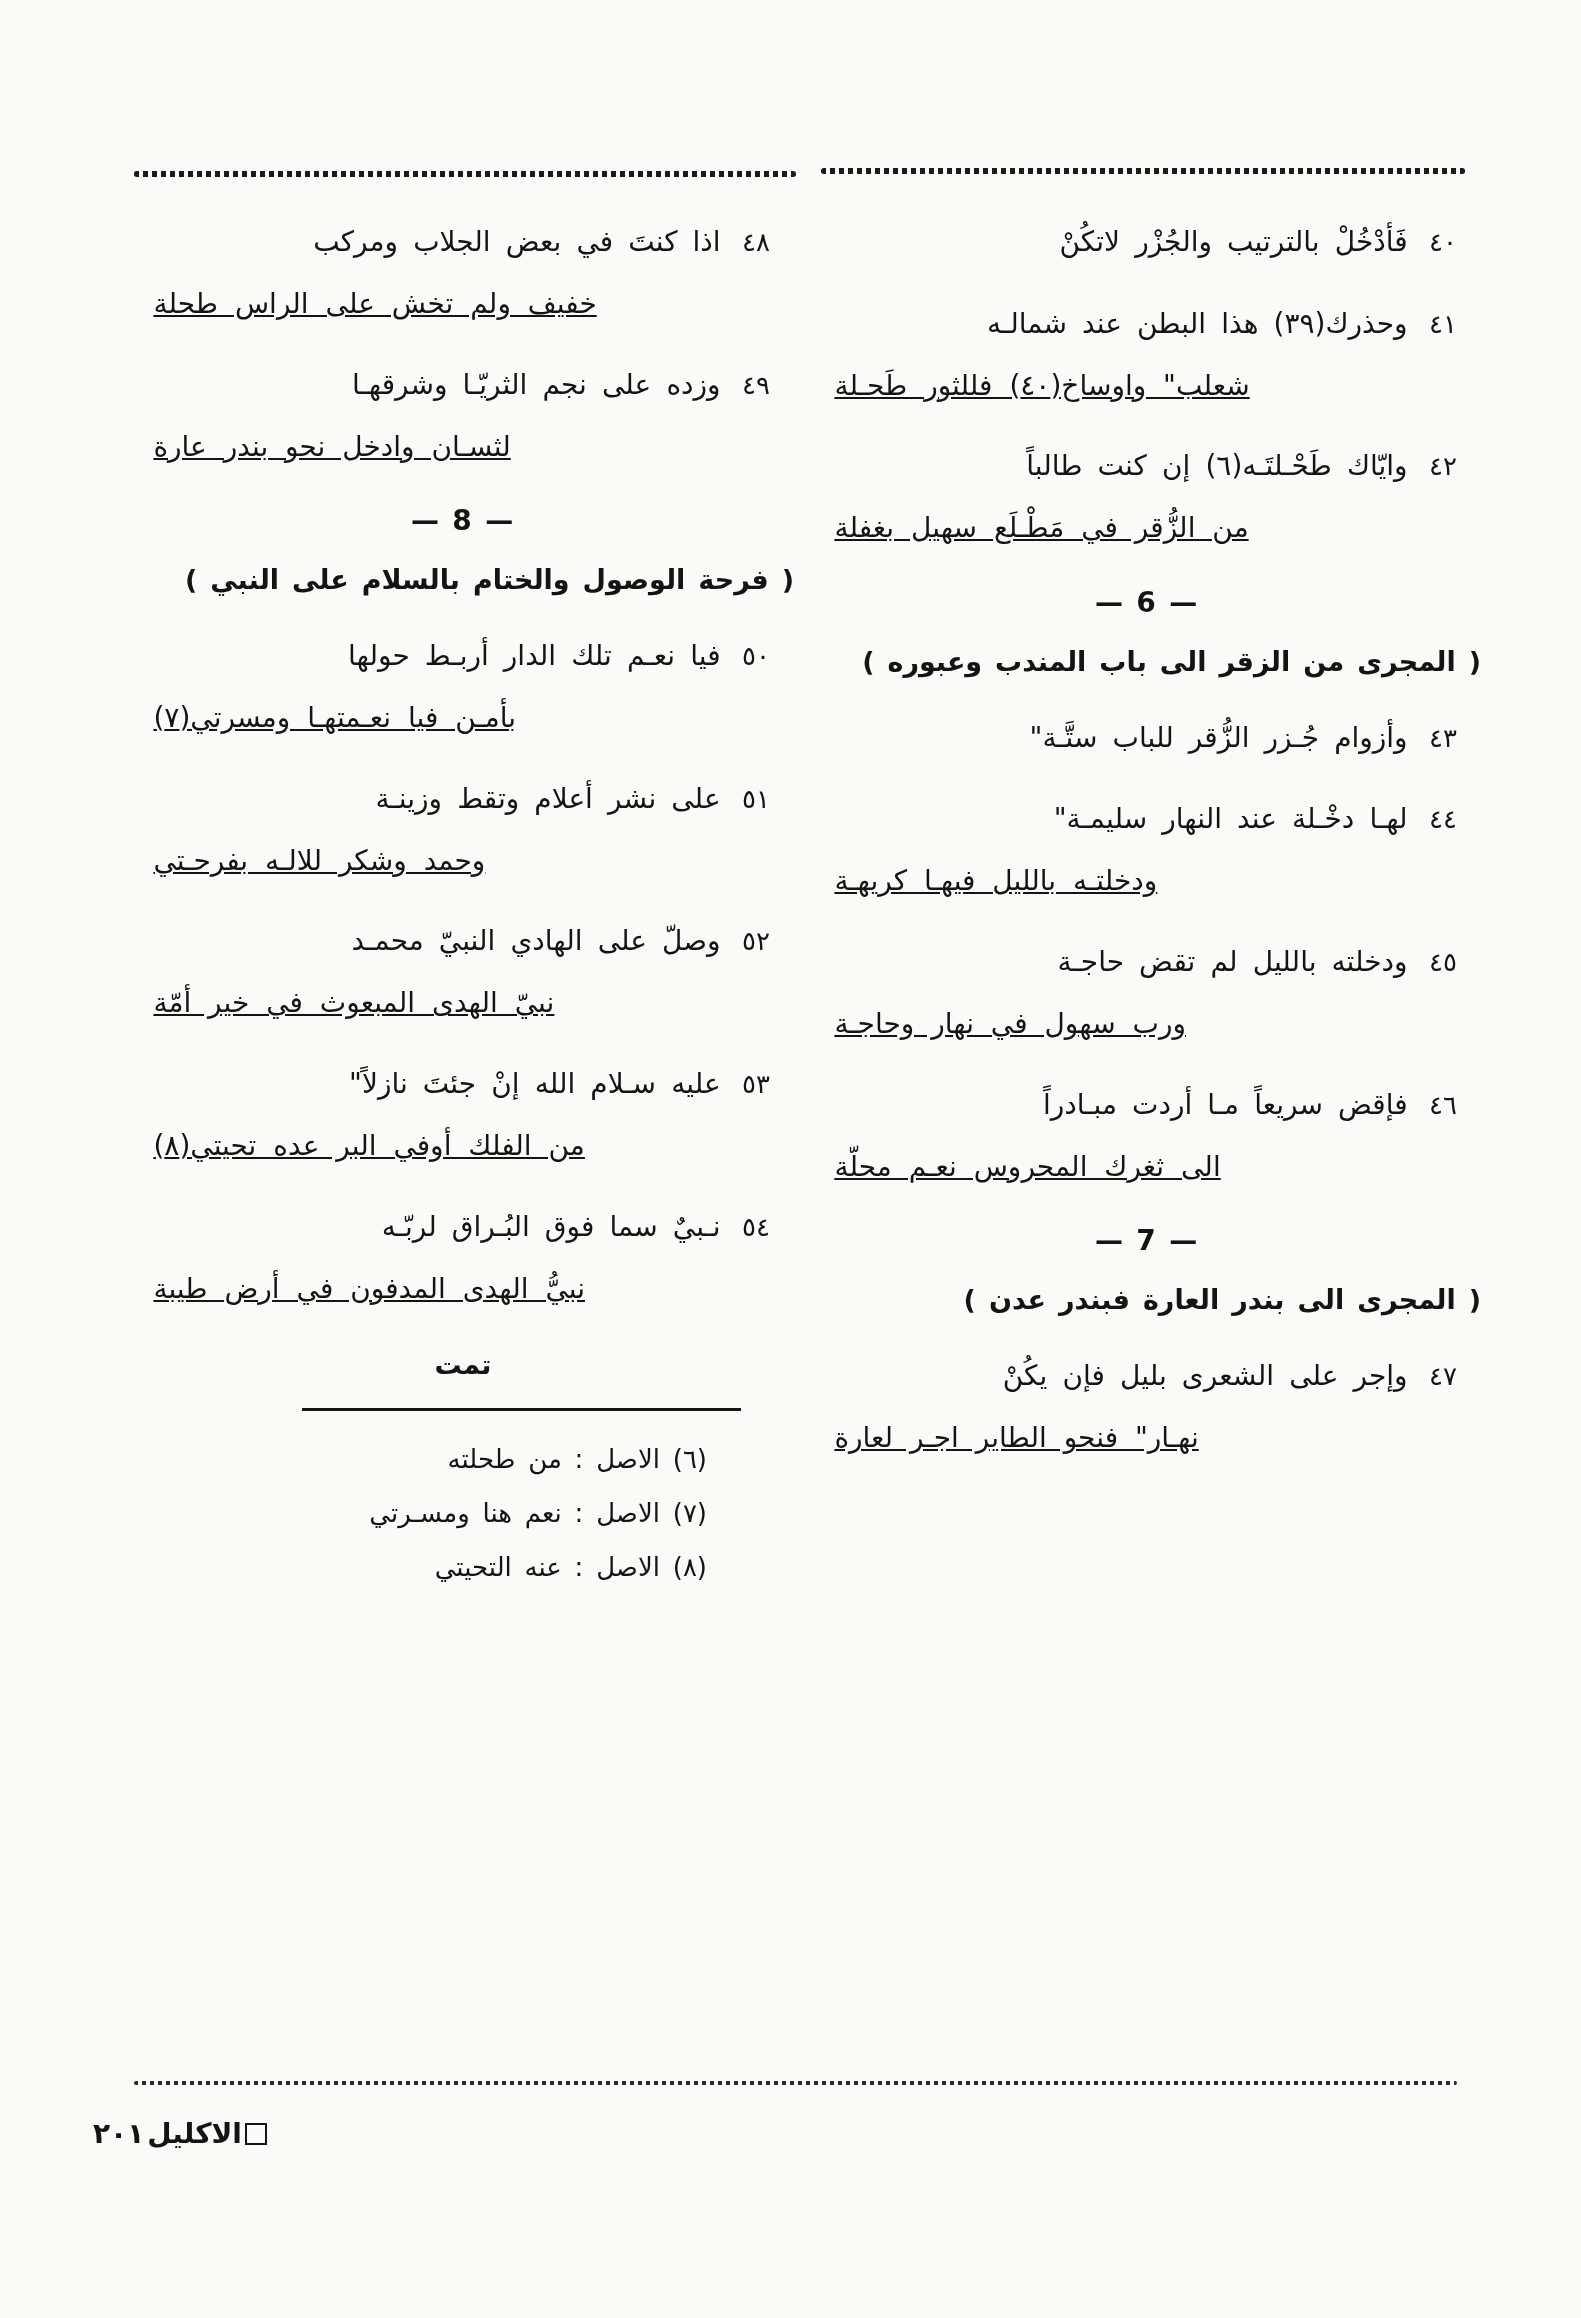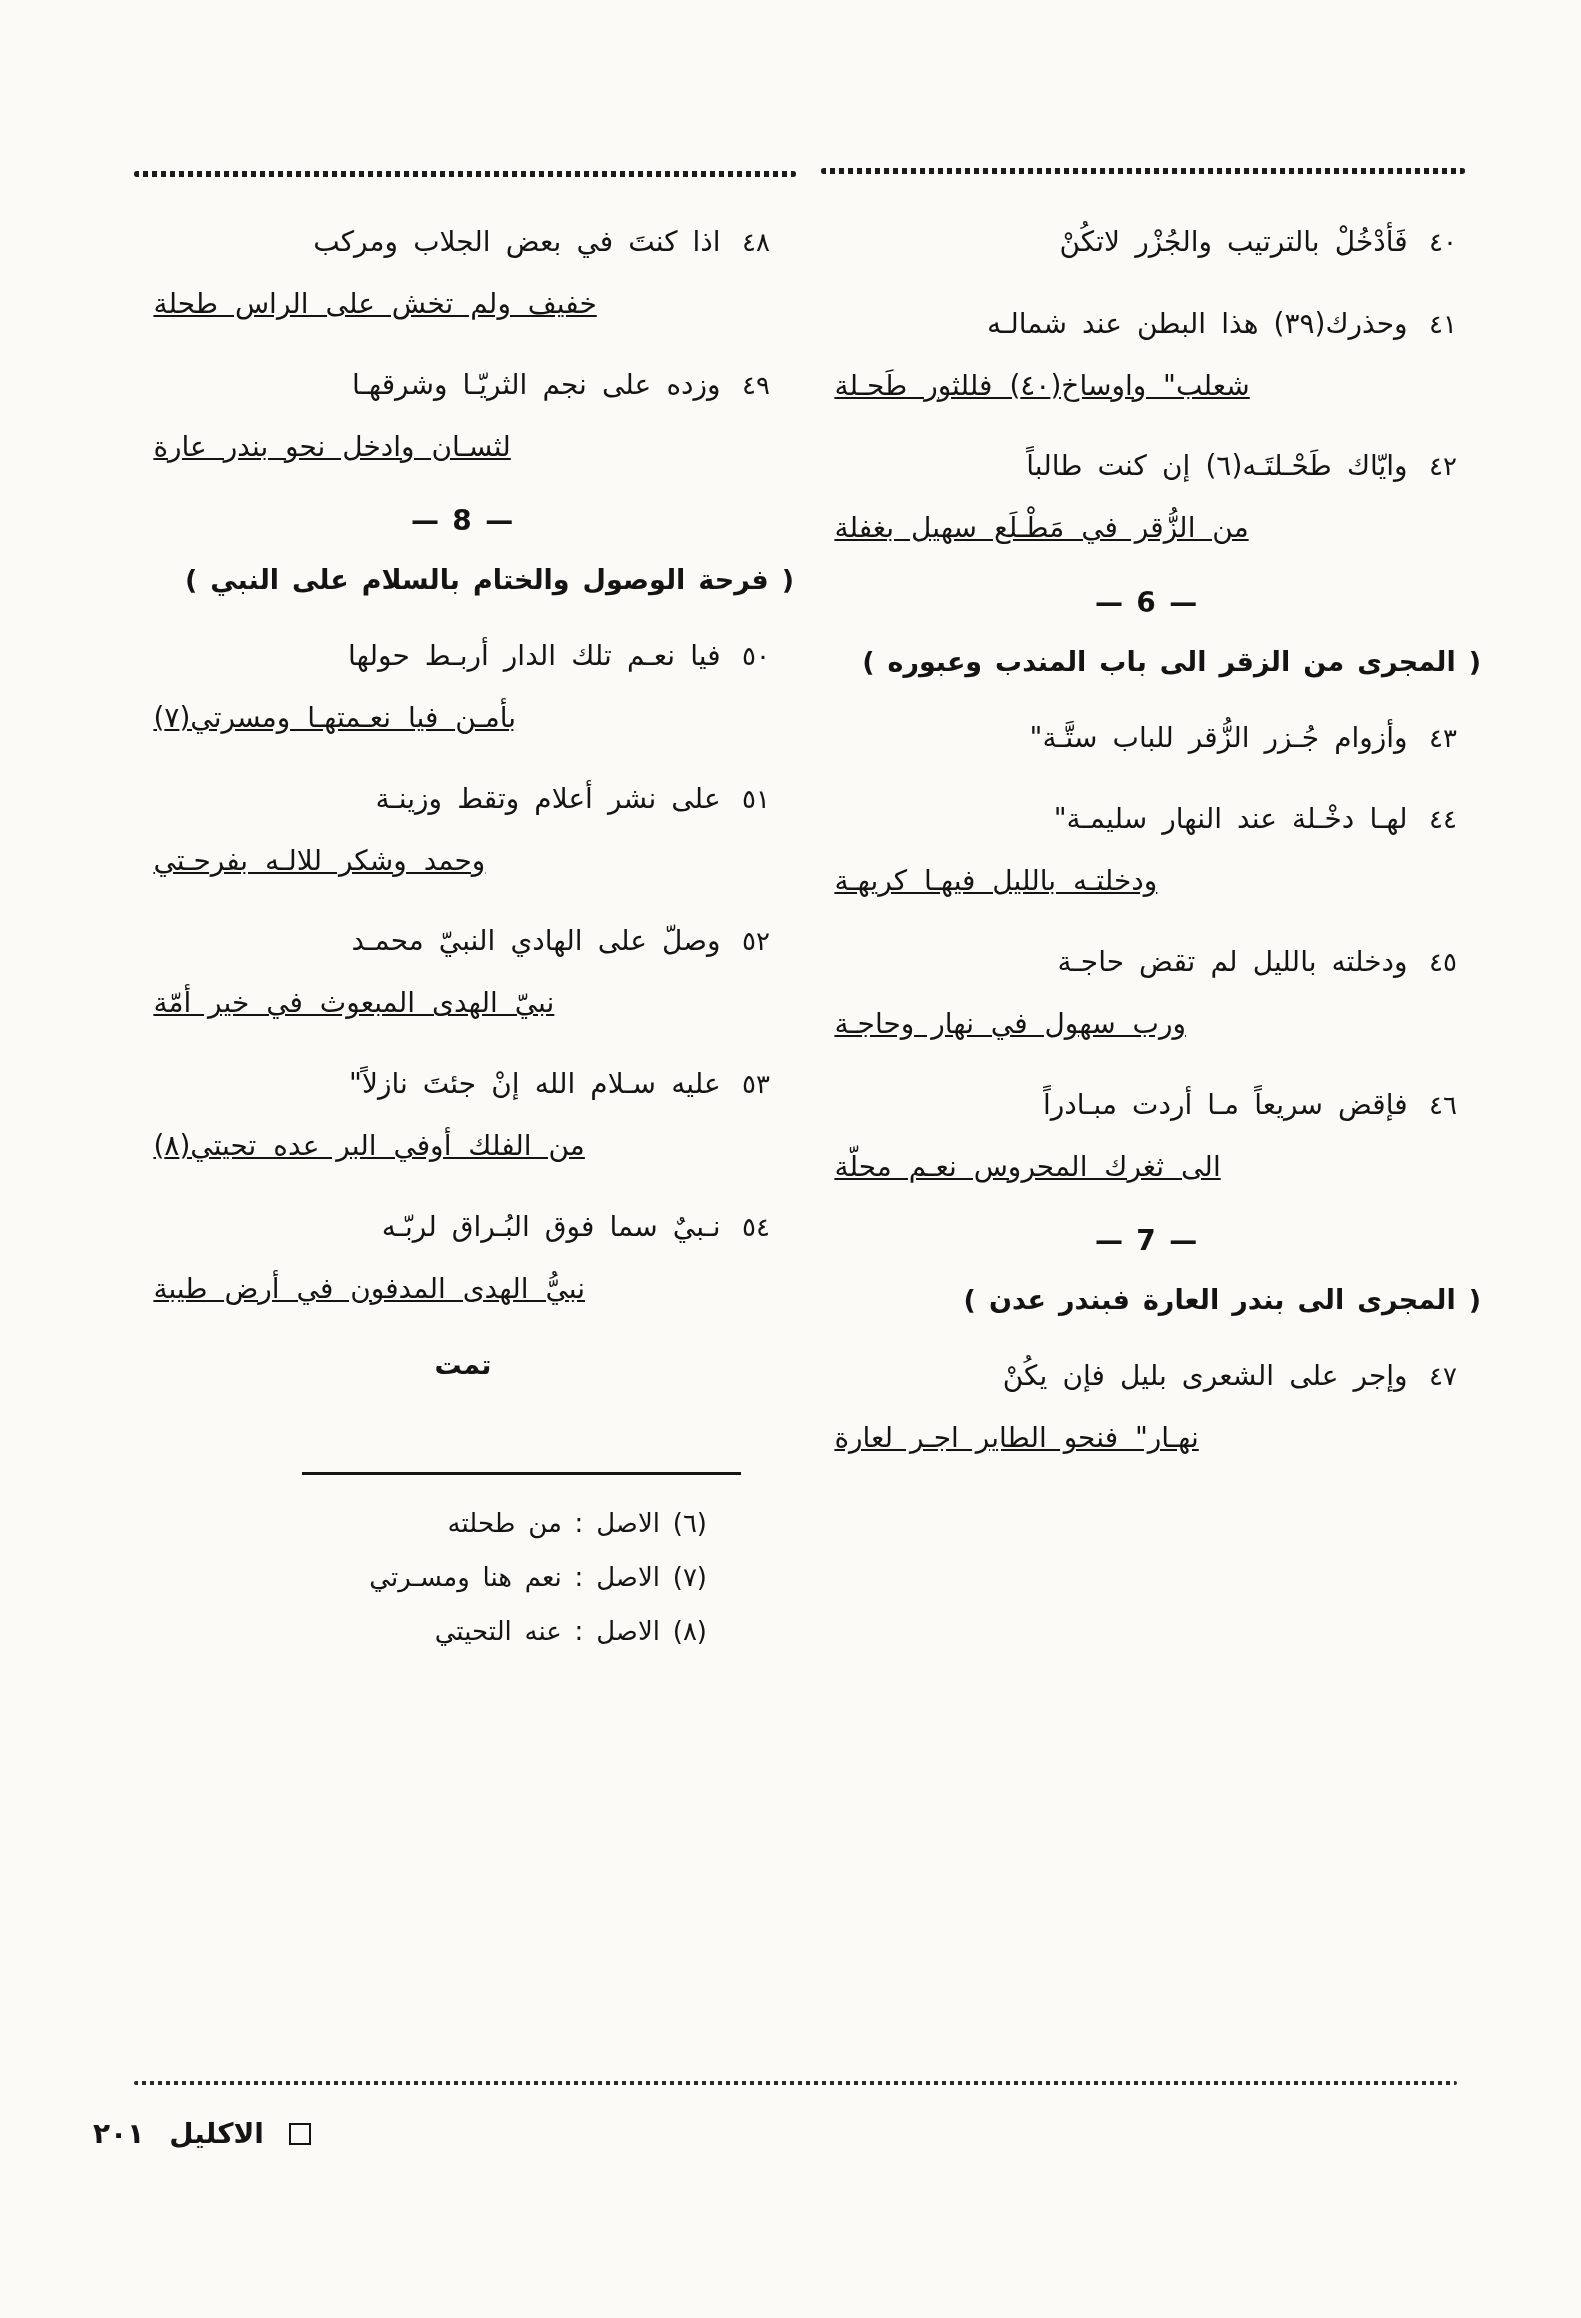--- a/index.html
+++ b/index.html
@@ -54,21 +54,21 @@
     margin-top:7.1px;font-size:27px;
   }
   
   .footnotes{position:absolute;direction:rtl;font-size:26px;width:477px;}
   .fn-rule{
     width:439px;border-top:3.6px solid #161616;margin-bottom:21.4px;
   }
   .fn{line-height:54px;text-align:right;padding-right:34px;word-spacing:4.5px;white-space:nowrap;}
   
   .footer{
-    position:absolute;display:flex;align-items:center;gap:25px;
+    position:absolute;display:flex;align-items:center;gap:3px;
     direction:ltr;font-weight:bold;font-size:28px;letter-spacing:0.9px;
   }
   .footer-square{
     display:inline-block;width:18px;height:18px;border:2.7px solid #141414;
   }
 </style>
 </head>
 <body>
 
 <div class="page">
@@ -185,21 +185,21 @@
       <div class="verse">
         <div class="vline1">
           <span class="vnum">٥٤</span>
           <span class="vtext1">نـبيٌ سما فوق البُـراق لربّـه</span>
         </div>
         <div class="vline2">نبيُّ الهدى المدفون في أرض طيبة</div>
       </div>
       <div class="endmark">تمت</div>
     </div>
 
-  <div class="footnotes" id="footnotes" style="left:264px;top:1472px;">
+  <div class="footnotes" id="footnotes" style="left:264px;top:1408px;">
     <div class="fn-rule"></div>
   <div class="fn">(٦) الاصل : من طحلته</div>
       <div class="fn">(٧) الاصل : نعم هنا ومسـرتي</div>
       <div class="fn">(٨) الاصل : عنه التحيتي</div>
     </div>
 
   <div class="rule-dotted thin" style="left:134px;top:2081px;width:1323px;"></div>
 
   <div class="footer" style="left:93px;top:2117px;">
     <span>٢٠١</span>

